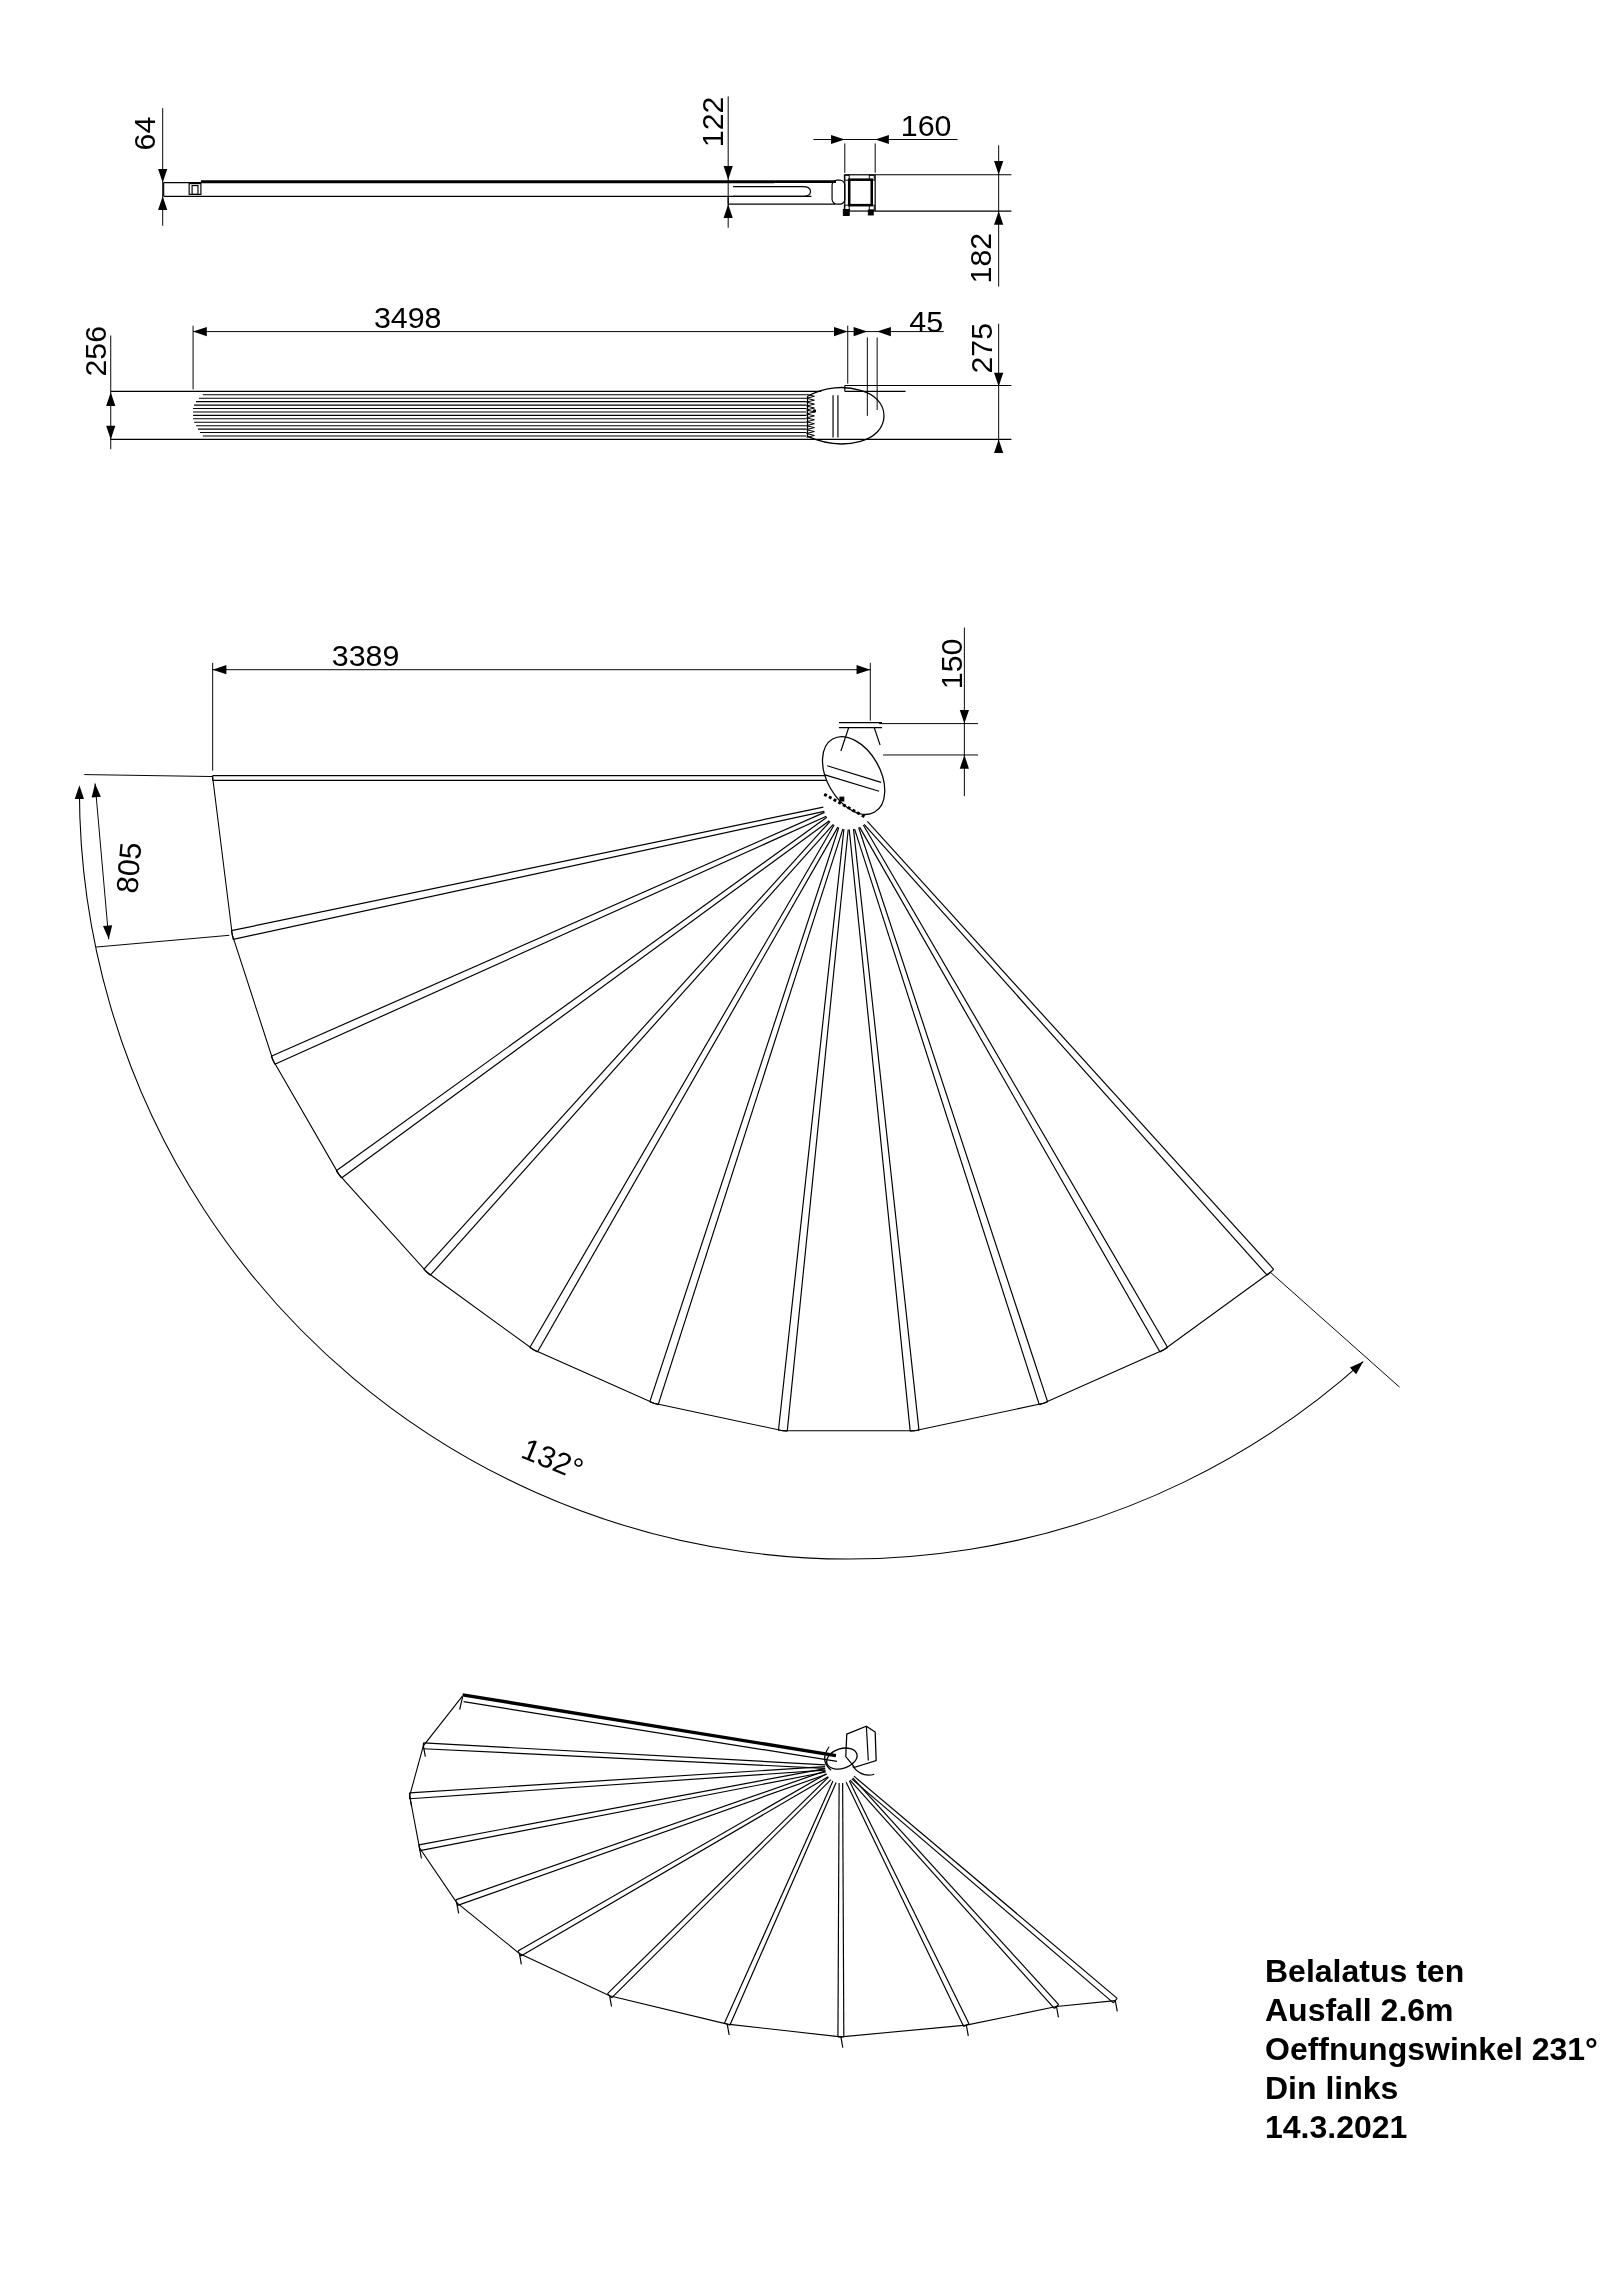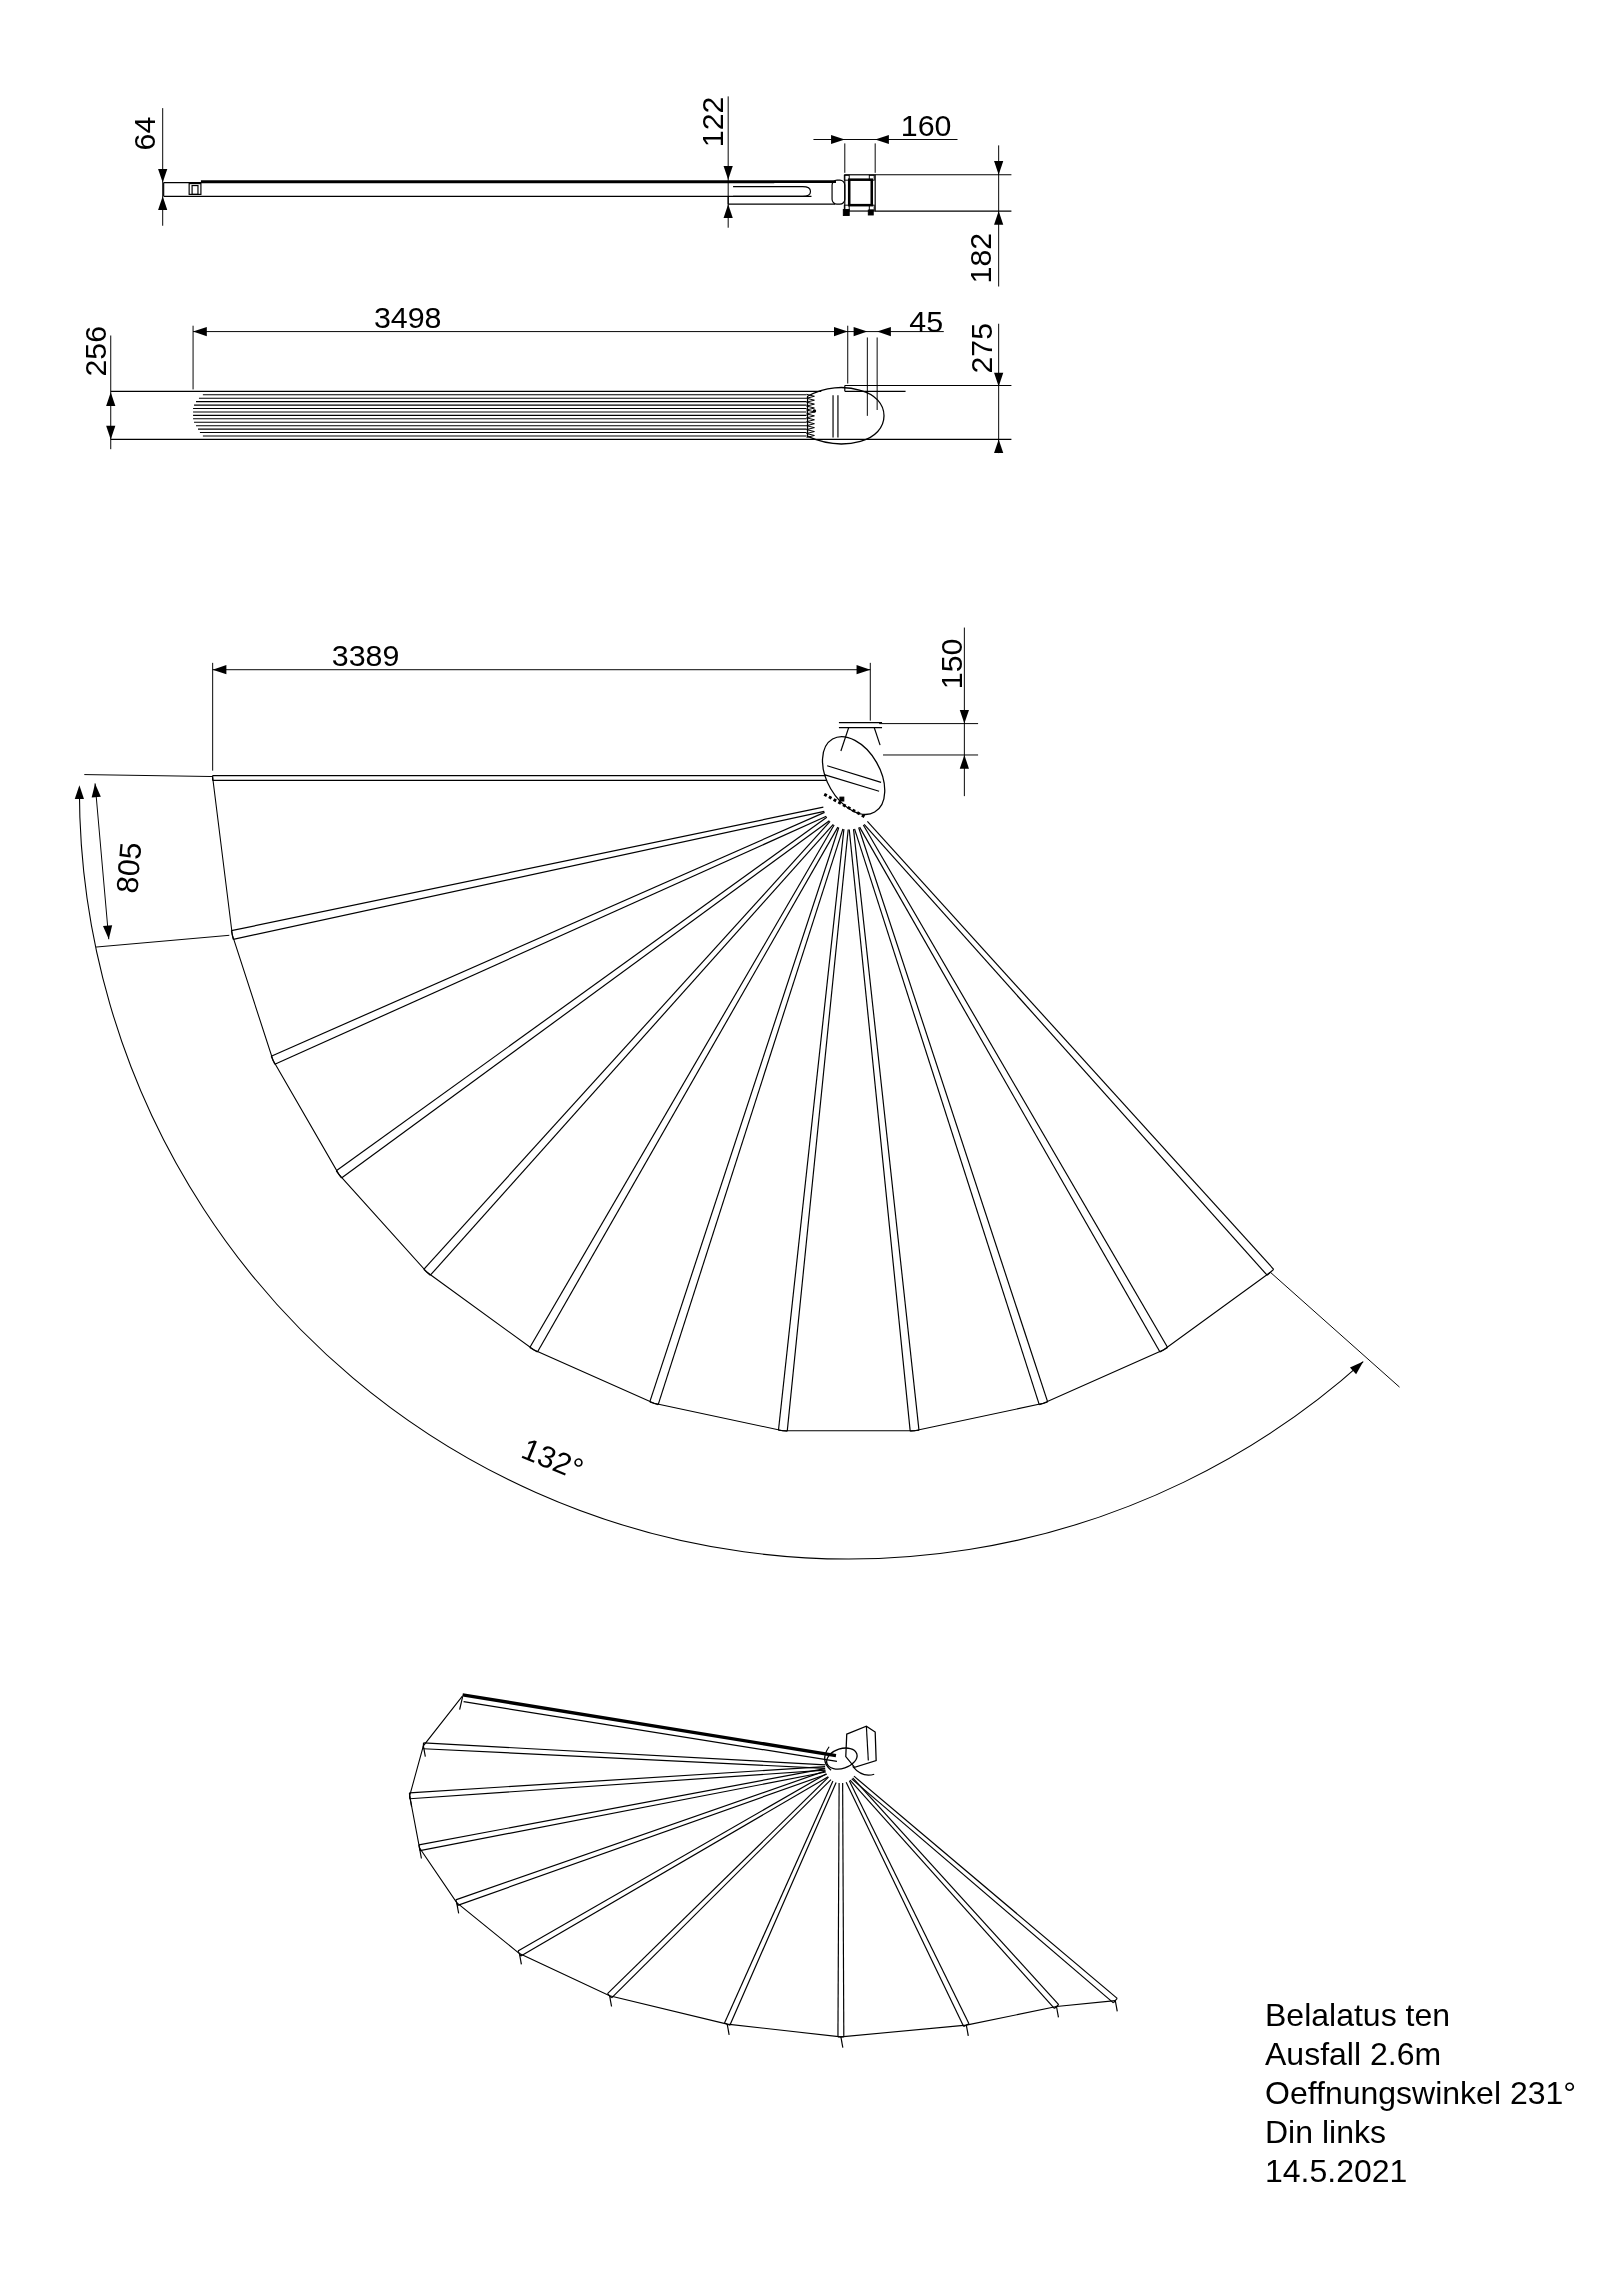--- a/index.html
+++ b/index.html
@@ -1,19 +1,19 @@
 <!DOCTYPE html>
 <html><head>
 <meta charset="utf-8">
 <style>
   html,body{margin:0;padding:0;background:#fff;}
   body{width:1621px;height:2293px;position:relative;font-family:"Liberation Sans",sans-serif;}
   #sheet{position:absolute;left:0;top:0;}
   .dim{font-family:"Liberation Sans",sans-serif;font-size:31px;fill:#000;text-anchor:middle;dominant-baseline:central;}
-  .titleblock{position:absolute;left:1265px;top:1996px;color:#000;font-size:32px;line-height:39px;white-space:nowrap;}
+  .titleblock{position:absolute;left:1265px;top:1952px;color:#000;font-size:32px;line-height:39px;white-space:nowrap;font-weight:bold;}
 </style>
 </head>
 <body>
 
 <svg id="sheet" width="1621" height="2293" viewBox="0 0 1654 2339">
   <g id="g-view1">
       <line x1="167" y1="186" x2="790" y2="186" stroke="#000" stroke-width="1.2"></line>
       <line x1="167" y1="200" x2="828" y2="200" stroke="#000" stroke-width="1.2"></line>
       <line x1="167" y1="186" x2="167" y2="200" stroke="#000" stroke-width="1.2"></line>
       <line x1="205" y1="185" x2="853" y2="185" stroke="#000" stroke-width="3"></line>
@@ -224,15 +224,15 @@
     <text class="dim" transform="translate(131,885) rotate(-85)">805</text>
     <text class="dim" transform="translate(564,1488) rotate(22)">132°</text>
   </g>
 </svg>
 
 <div class="titleblock">
   <div>Belalatus ten</div>
   <div>Ausfall 2.6m</div>
   <div>Oeffnungswinkel 231°</div>
   <div>Din links</div>
-  <div>14.5.2021</div>
+  <div>14.3.2021</div>
 </div>
 
 
 </body></html>

